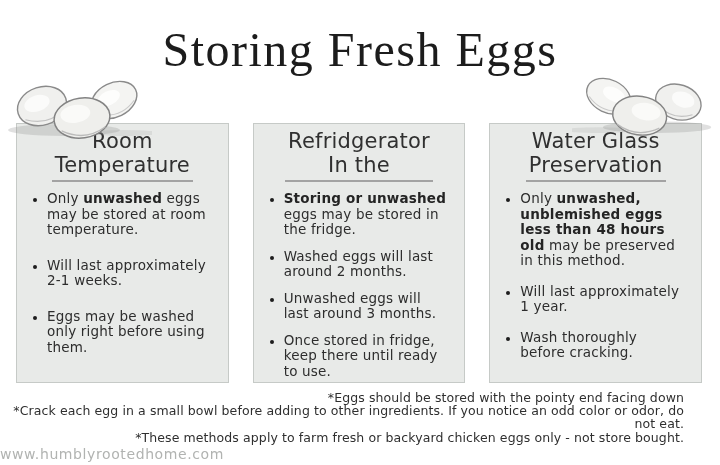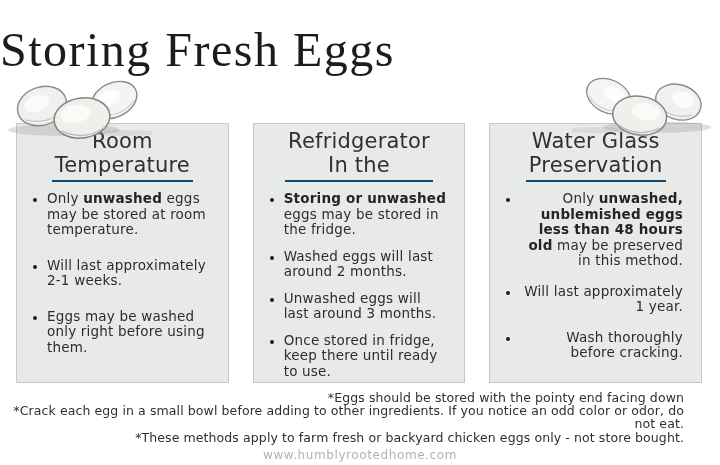--- a/index.html
+++ b/index.html
@@ -9,21 +9,21 @@
     width: 720px;
     height: 465px;
     background: #ffffff;
     overflow: hidden;
     font-family: "DejaVu Sans", sans-serif;
     color: #2e2e2e;
   }
   .title {
     position: absolute;
     top: 22px; left: 0; right: 0;
-    text-align: left;
+    text-align: center;
     font-family: "Liberation Serif", "DejaVu Serif", serif;
     font-weight: 400;
     font-size: 48px;
     letter-spacing: 1.5px;
     color: #1c1c1c;
     z-index: 1;
   }
   .eggs { position: absolute; z-index: 2; }
   .eggs-left  { left: 2px;  top: 76px; }
   .eggs-right { left: 572px; top: 70px; }
@@ -39,21 +39,21 @@
   .panel {
     flex: 1 1 0;
     background: #e8eae8;
     border: 1px solid #c6cac7;
     overflow: hidden;
   }
   .panel-heading {
     display: table;
     margin: 6px auto 9px;
     padding: 0 3px 3px;
-    border-bottom: 2px solid #0c4a6e;
+    border-bottom: 2px solid #a3a3a3;
     text-align: center;
     font-size: 21px;
     font-weight: 400;
     line-height: 1.12;
     color: #303030;
     letter-spacing: 0.2px;
   }
   .hl { display: block; }
   .bullets {
     list-style: disc outside;
@@ -62,42 +62,41 @@
     font-size: 13.5px;
     line-height: 15.5px;
     letter-spacing: 0.2px;
     color: #2d2d2d;
   }
   .bullets li { margin-bottom: 14px; }
   .bullets li::marker { color: #1d1d1d; font-size: 12px; }
   .bullets b { font-weight: bold; color: #242424; }
   .p0 .bullets li { margin-bottom: 20px; }
   .p1 .bullets li { margin-bottom: 11px; }
-  .p2 .bullets li { margin-bottom: 15px; text-align: right; }
+  .p2 .bullets li { margin-bottom: 15px; }
 
   .footnotes {
     position: absolute;
     left: 12px; top: 391px;
     width: 672px;
     font-size: 12.5px;
     line-height: 13.2px;
     letter-spacing: 0.1px;
     color: #2f2f2f;
     text-align: right;
   }
   .footnotes p {
     margin: 0;
     padding-left: 6px;
     text-indent: -6px;
   }
   .website {
     position: absolute;
     left: 0; right: 0; bottom: 3px;
-    text-align: center;
-    font-size: 12px;
+    font-size: 14px;
     letter-spacing: 0.6px;
     color: #b1b3b1;
   }
 </style>
 </head>
 <body>
 
 <div class="stage">
 
   <h1 class="title">Storing Fresh Eggs</h1>

